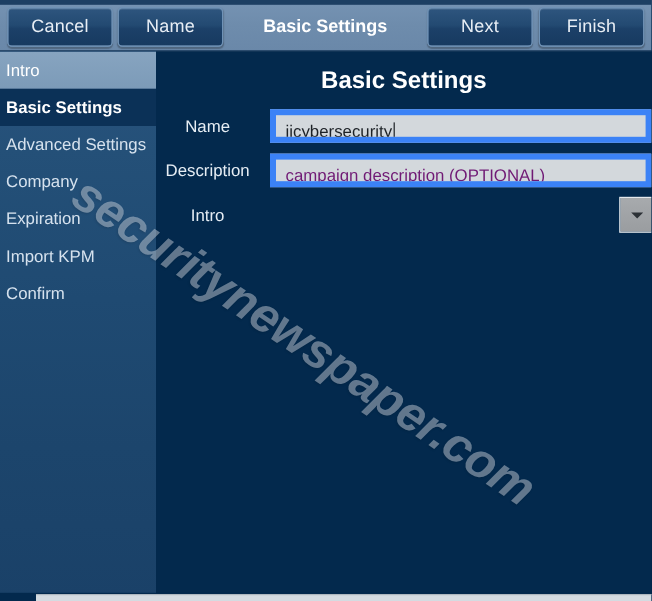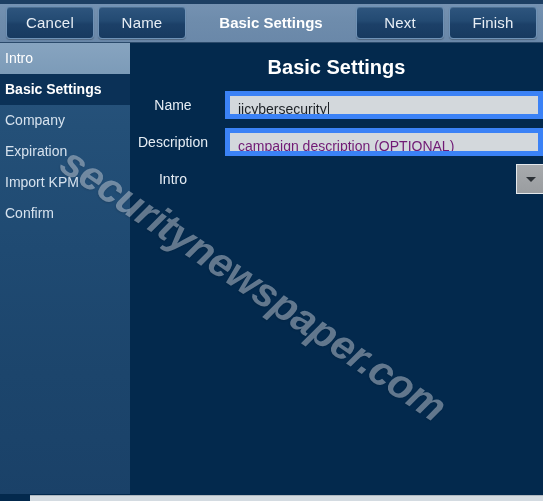--- a/index.html
+++ b/index.html
@@ -280,20 +280,21 @@
     <div class="tb-btn tb-next">Next</div>
 
     <div class="tb-btn tb-finish">Finish</div>
   </div>
 
   <div class="sidebar">
     <div class="side-item intro">Intro</div>
 
     <div class="side-item selected">Basic Settings</div>
 
+    <div class="side-item">Advanced Settings</div>
 
     <div class="side-item">Company</div>
 
     <div class="side-item">Expiration</div>
 
     <div class="side-item">Import KPM</div>
 
 
     <div class="side-item">Confirm</div>
   </div>

